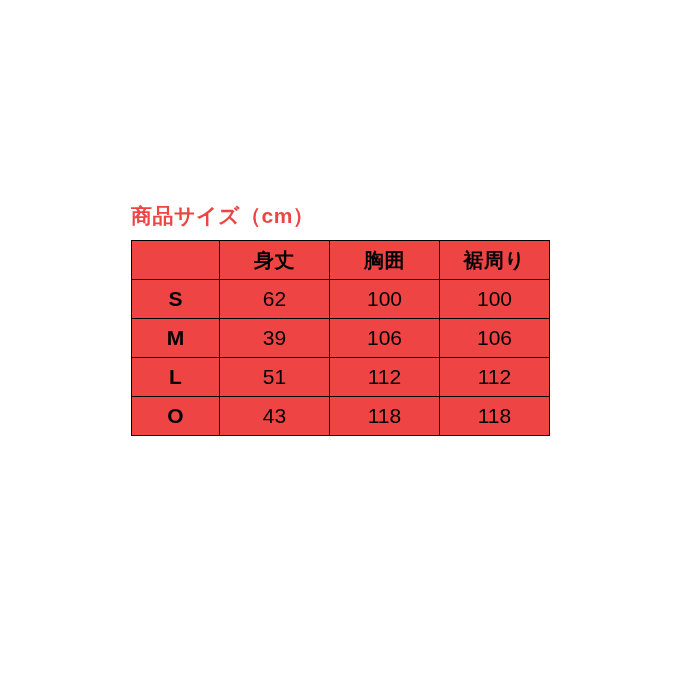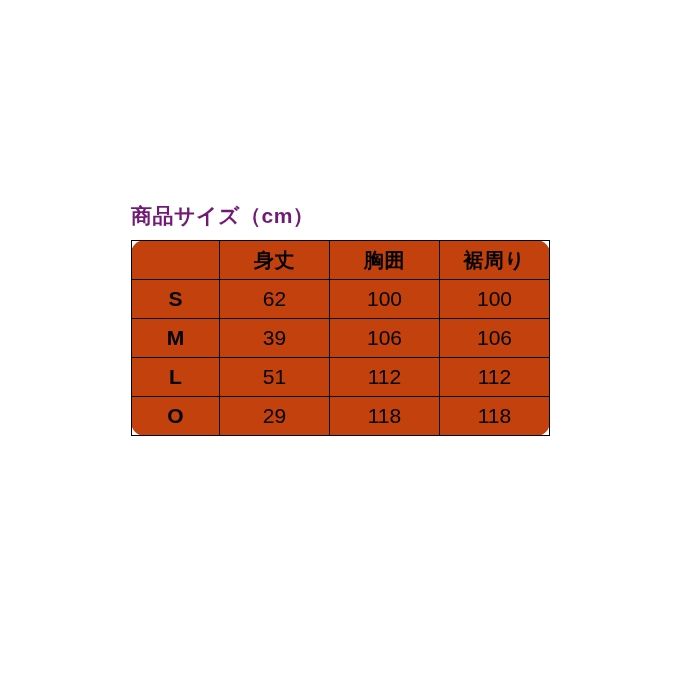--- a/index.html
+++ b/index.html
@@ -25,28 +25,27 @@
     left: 131px;
     top: 203px;
     width: 418px;
   }
   .block-title {
     font-size: 21px;
     font-weight: bold;
     letter-spacing: 0.5px;
     margin: 0 0 12px 0;
     line-height: 1.2;
-    color: #701a75;
+    color: #ef4444;
   }
   table.size-table {
     border-collapse: collapse;
     table-layout: fixed;
     width: 418px;
-    background: #c2410c;
-    border-radius: 14px;
+    background: #ef4444;
   }
   table.size-table td,
   table.size-table th {
     border: 1px solid #000;
     text-align: center;
     vertical-align: middle;
     font-size: 21px;
     font-weight: bold;
     height: 38px;
     padding: 0;
@@ -108,20 +107,20 @@
           <td>106</td>
         </tr>
         <tr>
           <th class="row-label">L</th>
           <td>51</td>
           <td>112</td>
           <td>112</td>
         </tr>
         <tr>
           <th class="row-label">O</th>
-          <td>29</td>
+          <td>43</td>
           <td>118</td>
           <td>118</td>
         </tr>
       </tbody>
     </table>
   </div>
 </div>
 
 </body></html>

